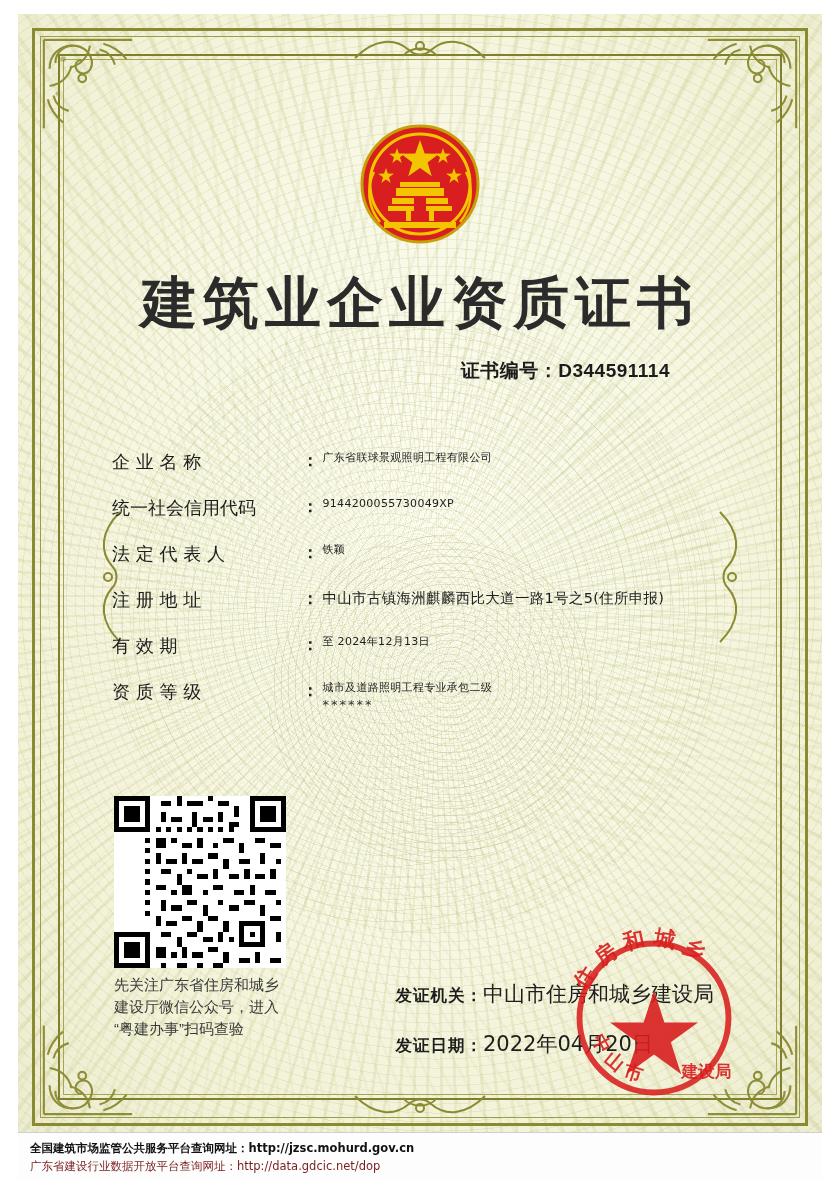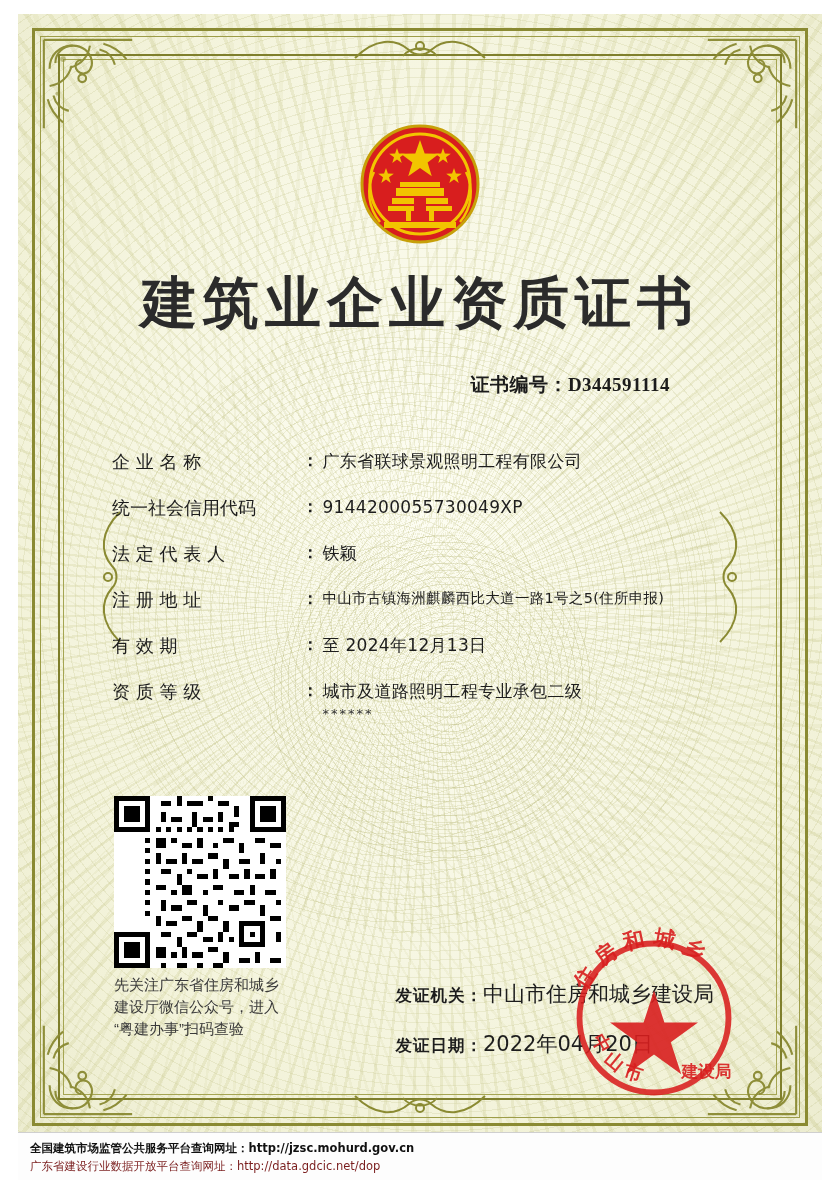--- a/index.html
+++ b/index.html
@@ -92,24 +92,24 @@
   .title{
     position:absolute;left:0;right:0;top:252px;
     text-align:center;
     font-family:"DejaVu Sans","Liberation Sans",sans-serif;
     font-size:56px;
     font-weight:bold;
     letter-spacing:6px;
     color:#2b2b2b;
   }
   .cert-no{
-    position:absolute;right:152px;top:358px;
+    position:absolute;right:152px;top:344px;
     font-size:19px;font-weight:bold;color:#1c1c1c;
     letter-spacing:.5px;
-    font-family:Liberation Serif, serif;
+    font-family:Liberation Sans, sans-serif;
     margin-left:40px;
   }
   
   .fields{
     position:absolute;left:94px;top:436px;width:640px;
   }
   .field{
     display:flex;
     align-items:flex-start;
     margin-bottom:22px;
@@ -123,21 +123,21 @@
     white-space:pre;
     flex:0 0 auto;
     text-align:left;
   }
   .f-colon{
     flex:0 0 auto;
     font-size:16.5px;font-weight:bold;color:#1d1d1d;
     margin-right:4px;
   }
   .f-value{
-    font-size:17px;
+    font-size:11px;
     color:#1d1d1d;
     line-height:1.4;
     letter-spacing:.3px;
   }
   .f-value.small{font-size:14.5px;}
   .stars{
     font-size:13px;letter-spacing:2px;color:#333;margin-top:2px;
   }
   
   .qr-wrap{position:absolute;left:96px;top:782px;}

